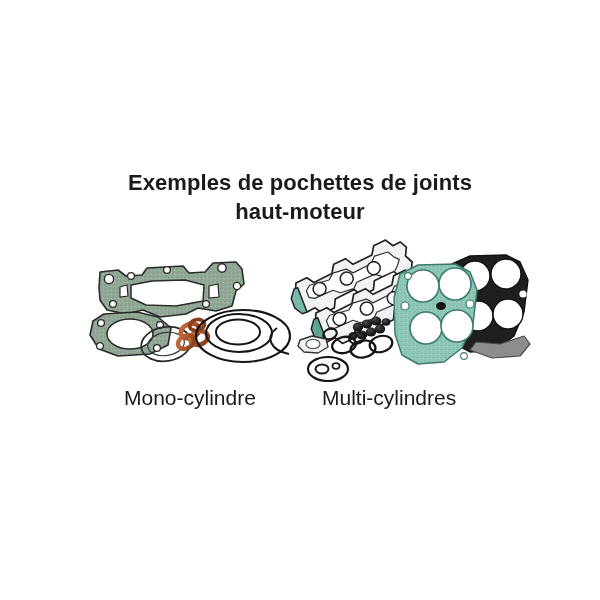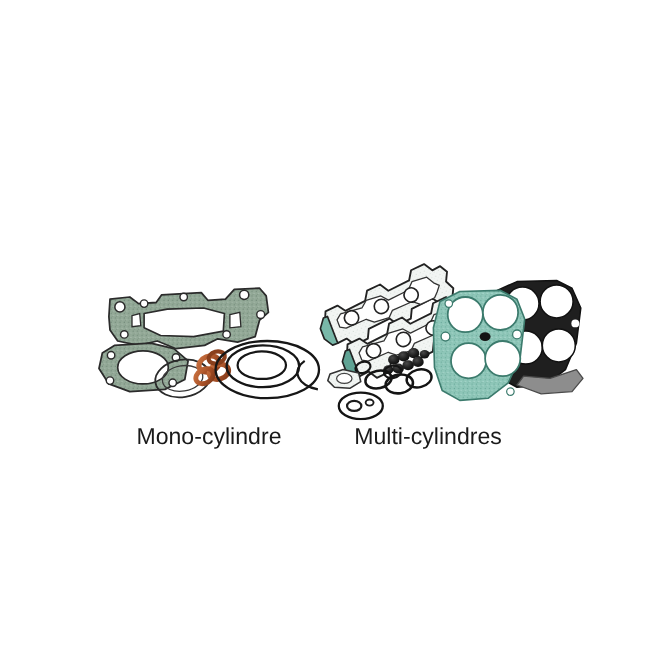--- a/index.html
+++ b/index.html
@@ -61,20 +61,24 @@
     line-height: 24px;
   }
   #caption-mono { left: 124px; top: 0; }
   #caption-multi { left: 322px; top: 0; }
 </style>
 </head>
 <body>
 
 <div id="page">
 
+  <div id="title-block">
+    <span class="title-line">Exemples de pochettes de joints</span>
+    <span class="title-line">haut-moteur</span>
+  </div>
 
   <div id="illustration">
     <svg width="600" height="150" viewBox="0 0 600 150" xmlns="http://www.w3.org/2000/svg">
       <defs>
 
         <pattern id="fibre" width="4" height="4" patternUnits="userSpaceOnUse">
           <rect width="4" height="4" fill="#93a997"></rect>
           <circle cx="1" cy="1" r="0.55" fill="#6d8576"></circle>
           <circle cx="3.1" cy="2.6" r="0.5" fill="#b5c6ba"></circle>
           <circle cx="2.2" cy="3.5" r="0.35" fill="#5e7566"></circle>

